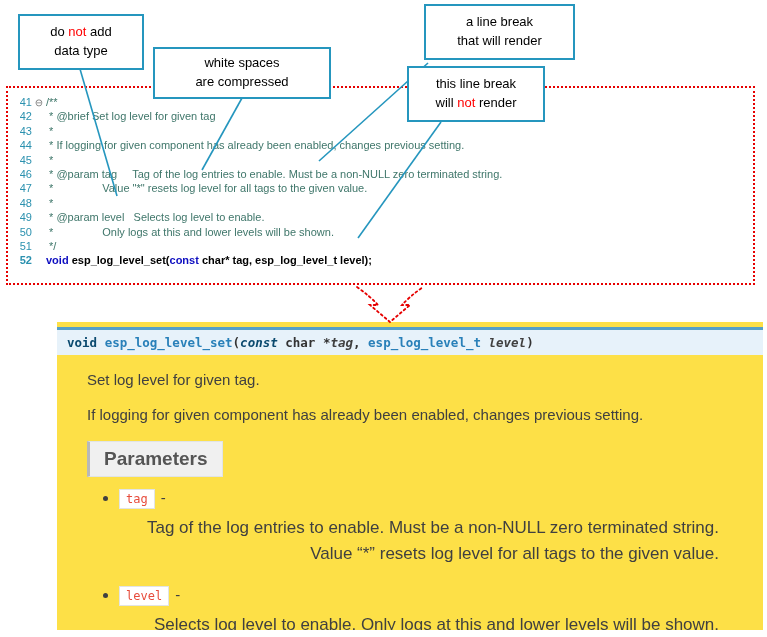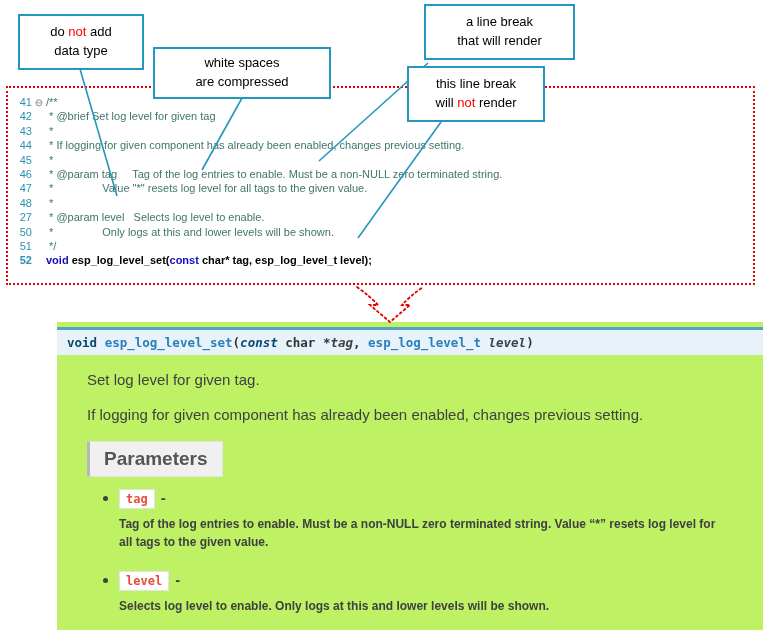--- a/index.html
+++ b/index.html
@@ -21,56 +21,56 @@
   .ln{display:inline-block;width:20px;text-align:right;color:#2b91af;}
   .fold{display:inline-block;width:14px;text-align:center;color:#7a7a7a;font-size:10px;}
   .cm{color:#40776b;}
   .sigline{font-weight:bold;color:#000;}
   .kw{color:#0d0dc0;font-weight:bold;}
 
   
   .overlay{position:absolute;left:0;top:0;z-index:3;pointer-events:none;}
 
   
-  .docs{position:absolute;left:57px;top:322px;width:706px;height:308px;background:#bef264;
+  .docs{position:absolute;left:57px;top:322px;width:706px;height:308px;background:#fde047;
         z-index:1;color:#404040;box-sizing:border-box;padding-top:5px;overflow:hidden;}
   .sigbar{background:#e7f2fa;border-top:3px solid #56a0c8;padding:5px 10px;
           font-family:"DejaVu Sans Mono",monospace;font-size:12.5px;font-weight:bold;color:#333;}
   .sig-kw{color:#0b4a6f;}
   .sig-kw.it{font-style:italic;}
   .sig-fn{color:#2980b9;}
   .sig-type{color:#2980b9;}
   .sig-arg{font-style:italic;color:#404040;}
   .docp{font-size:15px;margin:14px 0 0 30px;line-height:1.4;}
   .params{display:inline-block;margin:16px 0 0 30px;background:#f0f0f0;
           border:1px solid #e1e4e5;border-left:3px solid #b8b8b8;
           padding:6px 14px;font-weight:bold;font-size:19px;color:#555;}
   ul.args{list-style:disc outside;margin:12px 0 0 32px;padding-left:30px;}
-  ul.args li{margin:0;font-weight:bold;}
+  ul.args li{margin:0;}
   ul.args li + li{margin-top:20px;}
   .chip{font-family:"DejaVu Sans Mono",monospace;font-size:12px;color:#e74c3c;
         background:#fff;border:1px solid #e1e4e5;padding:2px 6px;}
   .dash{font-size:15px;color:#404040;margin-left:6px;}
-  .argdesc{font-size:12px;margin-top:8px;max-width:600px;line-height:1.5;}
+  .argdesc{font-size:17px;margin-top:8px;max-width:600px;line-height:1.5;text-align:right;}
 </style>
 </head>
 <body>
 
 <div class="canvas">
 
   <div class="codebox">
     <div class="code-line"><span class="ln">41</span><span class="fold">⊖</span><span class="cm">/**</span></div>
     <div class="code-line"><span class="ln">42</span><span class="fold"></span><span class="cm"> * @brief Set log level for given tag</span></div>
     <div class="code-line"><span class="ln">43</span><span class="fold"></span><span class="cm"> *</span></div>
     <div class="code-line"><span class="ln">44</span><span class="fold"></span><span class="cm"> * If logging for given component has already been enabled, changes previous setting.</span></div>
     <div class="code-line"><span class="ln">45</span><span class="fold"></span><span class="cm"> *</span></div>
     <div class="code-line"><span class="ln">46</span><span class="fold"></span><span class="cm"> * @param tag     Tag of the log entries to enable. Must be a non-NULL zero terminated string.</span></div>
     <div class="code-line"><span class="ln">47</span><span class="fold"></span><span class="cm"> *                Value "*" resets log level for all tags to the given value.</span></div>
     <div class="code-line"><span class="ln">48</span><span class="fold"></span><span class="cm"> *</span></div>
-    <div class="code-line"><span class="ln">27</span><span class="fold"></span><span class="cm"> * @param level   Selects log level to enable.</span></div>
+    <div class="code-line"><span class="ln">49</span><span class="fold"></span><span class="cm"> * @param level   Selects log level to enable.</span></div>
     <div class="code-line"><span class="ln">50</span><span class="fold"></span><span class="cm"> *                Only logs at this and lower levels will be shown.</span></div>
     <div class="code-line"><span class="ln">51</span><span class="fold"></span><span class="cm"> */</span></div>
     <div class="code-line sigline"><span class="ln">52</span><span class="fold"></span><span class="kw">void</span><span> </span><span>esp_log_level_set</span><span>(</span><span class="kw">const</span><span> char* tag, esp_log_level_t level);</span></div>
   </div>
 
   <svg class="overlay" width="767" height="637" viewBox="0 0 767 637">
     <line x1="80" y1="69" x2="117" y2="196" stroke="#2596be" stroke-width="1.6"></line>
     <line x1="242" y1="98" x2="202" y2="170" stroke="#2596be" stroke-width="1.6"></line>
     <line x1="428" y1="63" x2="319" y2="161" stroke="#2596be" stroke-width="1.6"></line>
     <line x1="441" y1="122" x2="358" y2="238" stroke="#2596be" stroke-width="1.6"></line>

